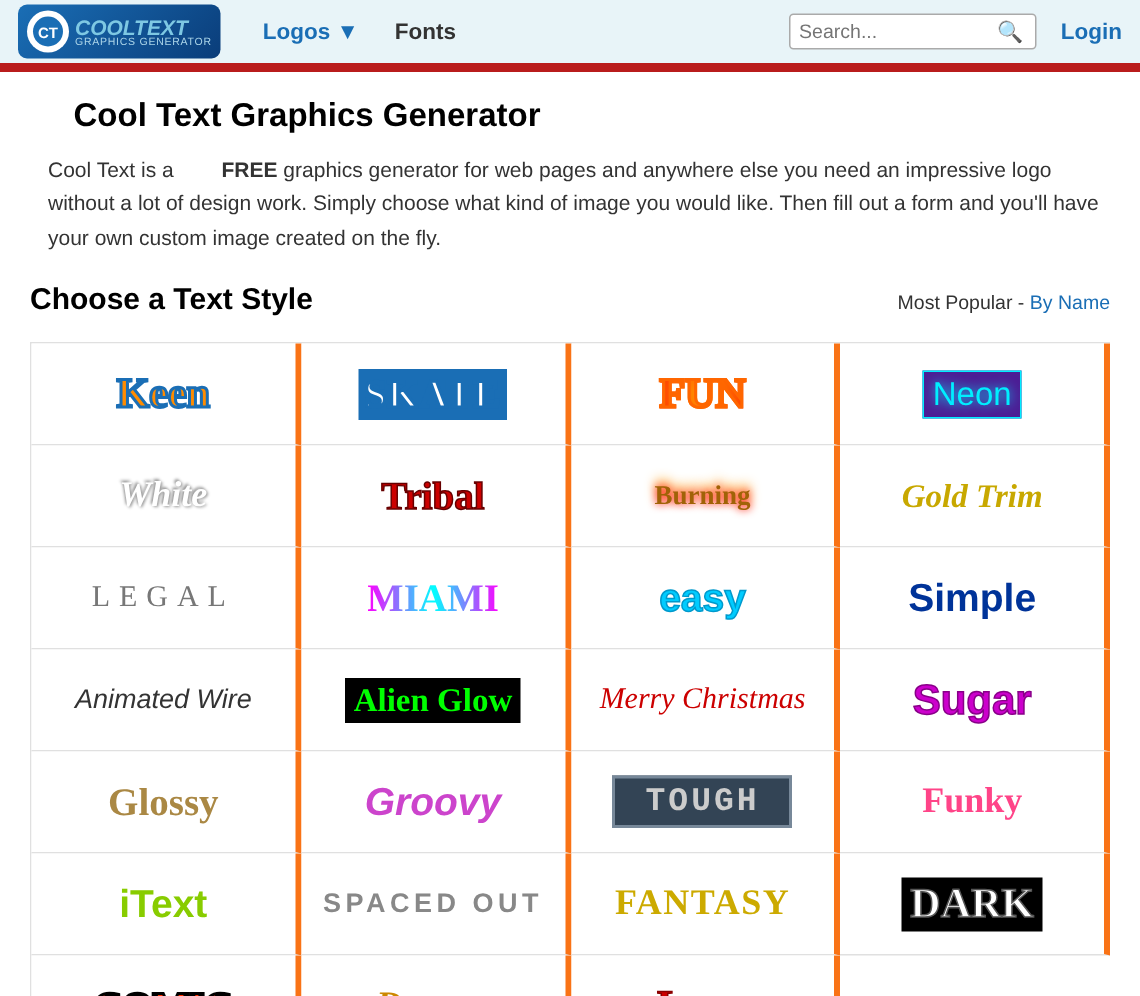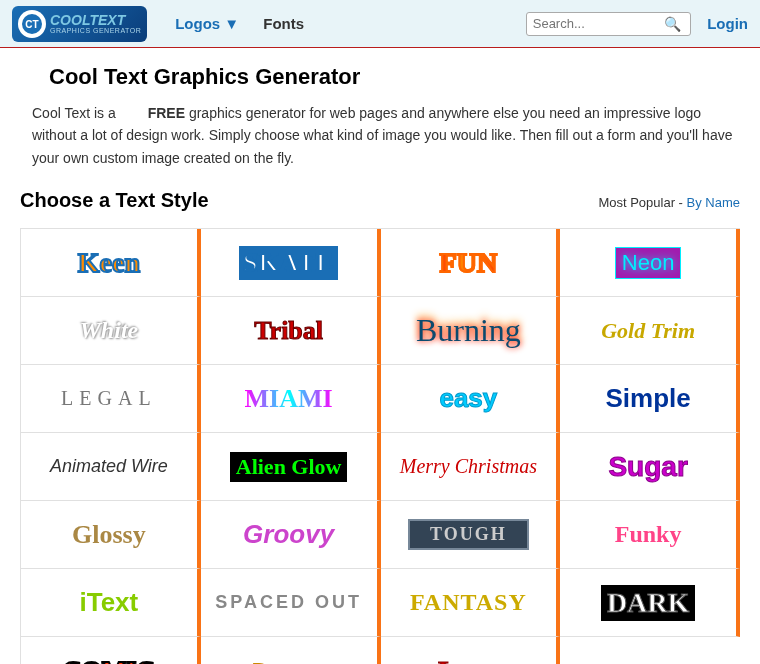--- a/index.html
+++ b/index.html
@@ -1,21 +1,21 @@
 <!DOCTYPE html>
 <html><head>
   <meta charset="utf-8">
   <style>
     * { margin: 0; padding: 0; box-sizing: border-box; }
     body { font-family: Arial, sans-serif; background: #fff; width: 760px; }
 
     
     .header {
       background: #e8f4f8;
-      border-bottom: 1px solid #b91c1c;
+      border-bottom: 6px solid #b91c1c;
       display: flex;
       align-items: center;
       padding: 0 12px;
       height: 48px;
     }
     .logo-area {
       display: flex;
       align-items: center;
       margin-right: 20px;
     }
@@ -166,37 +166,37 @@
       padding: 10px 8px;
       min-height: 68px;
       cursor: pointer;
       background: #fff;
     }
 
     
     .style-keen { font-size: 28px; font-weight: 900; color: #ff8c00; -webkit-text-stroke: 2px #1a6eb5; font-family: Impact, Arial Black; }
     .style-skate { font-size: 26px; font-weight: 900; color: #fff; -webkit-text-stroke: 2px #1a6eb5; background: #1a6eb5; font-family: Impact; padding: 2px 4px; letter-spacing: 1px; }
     .style-fun { font-size: 28px; font-weight: 900; color: #ff3300; -webkit-text-stroke: 2px #ff6600; font-family: Impact; background: radial-gradient(circle, #ff9900 0%, #ff3300 100%); -webkit-background-clip: text; -webkit-text-fill-color: transparent; }
-    .style-neon { font-size: 22px; color: #00eeff; font-family: Arial; border: 1px solid #00eeff; padding: 2px 6px; text-shadow: 0 0 8px #00eeff; background: #a21caf; }
+    .style-neon { font-size: 22px; color: #00eeff; font-family: Arial; border: 1px solid #00eeff; padding: 2px 6px; text-shadow: 0 0 8px #00eeff; background: #4c1d95; }
     .style-white { font-size: 24px; font-style: italic; color: #fff; text-shadow: 1px 1px 2px #999, -1px -1px 2px #999; font-family: Georgia, serif; font-weight: bold; }
     .style-tribal { font-size: 26px; font-weight: 900; color: #cc0000; -webkit-text-stroke: 1px #660000; font-family: Impact; }
-    .style-burning { font-size: 32px; font-weight: 400; color: #0c4a6e; text-shadow: 0 0 6px #ff0000, 0 -4px 8px #ff9900; font-family: Impact; }
+    .style-burning { font-size: 18px; font-weight: 700; color: #a16207; text-shadow: 0 0 6px #ff0000, 0 -4px 8px #ff9900; font-family: Impact; }
     .style-goldtrim { font-size: 22px; font-style: italic; color: #c8a800; font-family: Georgia, serif; font-weight: bold; }
     .style-legal { font-size: 20px; font-weight: 300; color: #777; font-family: Georgia, serif; letter-spacing: 6px; text-transform: uppercase; }
     .style-miami { font-size: 26px; font-weight: 900; color: #00ffff; font-family: Impact; background: linear-gradient(90deg, #ff00ff, #00ffff, #ff00ff); -webkit-background-clip: text; -webkit-text-fill-color: transparent; }
     .style-easy { font-size: 26px; font-weight: 900; color: #00ccff; font-family: Arial Rounded MT Bold, Arial; -webkit-text-stroke: 1px #0099cc; }
     .style-simple { font-size: 26px; font-weight: bold; color: #003399; font-family: Arial; }
     .style-animated { font-size: 18px; color: #333; font-family: Arial; font-style: italic; }
     .style-supernova { font-size: 22px; font-weight: 900; color: #ffcc00; -webkit-text-stroke: 1px #ff9900; font-family: Impact; letter-spacing: 1px; }
     .style-alien { font-size: 22px; font-weight: 900; color: #00ff00; background: #000; padding: 2px 6px; font-family: Arial Black; }
     .style-merry { font-size: 20px; font-style: italic; color: #cc0000; font-family: Georgia, serif; }
     .style-sugar { font-size: 28px; font-weight: 900; color: #cc00cc; font-family: Arial Rounded MT Bold, Arial; -webkit-text-stroke: 1px #880088; }
     .style-glossy { font-size: 26px; font-weight: 900; color: #aa8844; font-family: Arial Black; }
     .style-groovy { font-size: 26px; font-weight: 900; color: #cc44cc; font-family: Arial Rounded MT Bold, Arial; font-style: italic; }
-    .style-tough { font-size: 18px; font-weight: 900; color: #cccccc; background: #334455; padding: 3px 20px; font-family: Liberation Serif, serif; letter-spacing: 2px; border: 2px solid #778899; }
+    .style-tough { font-size: 22px; font-weight: 900; color: #cccccc; background: #334455; padding: 3px 20px; font-family: Liberation Mono, monospace; letter-spacing: 2px; border: 2px solid #778899; }
     .style-funky { font-size: 24px; font-weight: 900; color: #ff4488; font-family: Arial Black; }
     .style-itext { font-size: 26px; font-weight: bold; color: #88cc00; font-family: Arial; }
     .style-spaced { font-size: 18px; font-weight: bold; color: #888; font-family: Arial; letter-spacing: 3px; text-transform: uppercase; }
     .style-fantasy { font-size: 24px; font-weight: 900; color: #ccaa00; font-family: Impact; letter-spacing: 1px; }
     .style-dark { font-size: 28px; font-weight: 900; color: #fff; background: #000; padding: 2px 6px; font-family: Impact; -webkit-text-stroke: 1px #555; }
     .style-comic { font-size: 26px; font-weight: 900; color: #ff3300; -webkit-text-stroke: 2px #000; font-family: Impact; }
     .style-dragon { font-size: 24px; font-weight: 900; color: #cc8800; font-family: Georgia, serif; font-style: italic; }
     .style-lava { font-size: 28px; font-weight: 900; color: #cc0000; -webkit-text-stroke: 1px #880000; font-family: Impact; }
   </style>
 </head>

